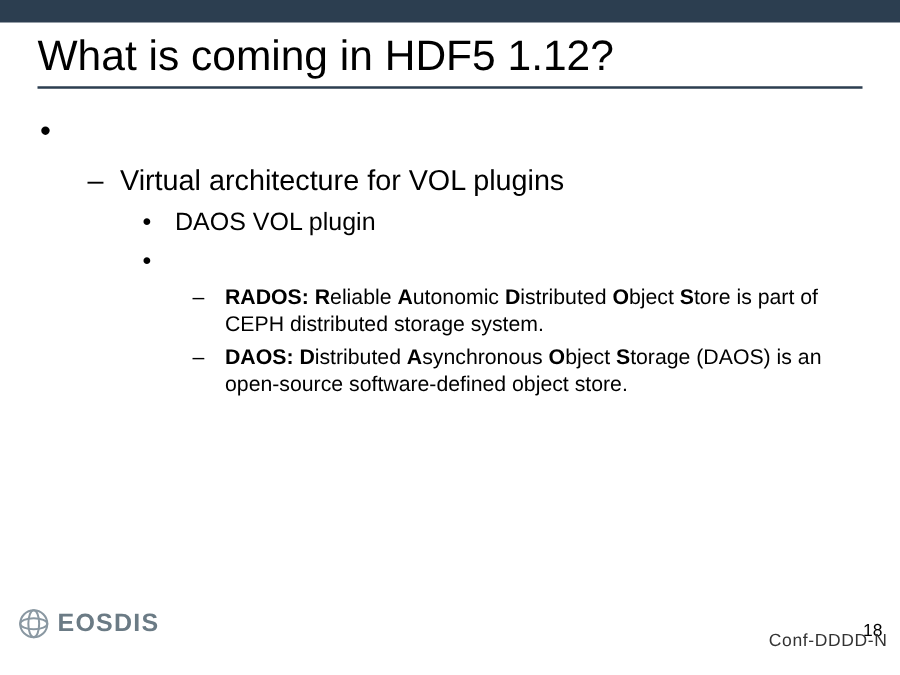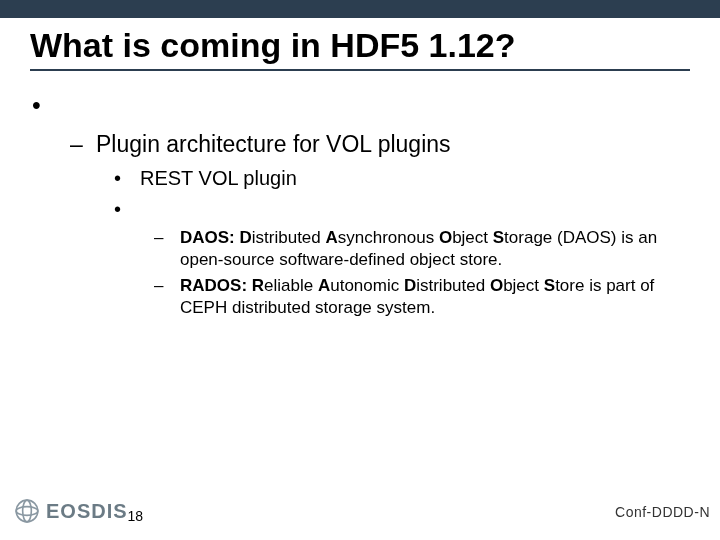--- a/index.html
+++ b/index.html
@@ -1,59 +1,59 @@
 <!DOCTYPE html>
 <html><head>
 <meta charset="utf-8">
 <style>
 html,body{margin:0;padding:0;width:720px;height:540px;font-family:Arial,Helvetica,sans-serif;background:#fff;color:#000;overflow:hidden}
 .topbar{height:18px;background:#2c3e50}
 .slide{padding:8px 30px 0 30px;position:relative;height:calc(540px - 18px);box-sizing:border-box}
-.title{font-size:34px;font-weight:700;margin:0 0 4px 0;letter-spacing:0}
+.title{font-size:34px;font-weight:400;margin:0 0 4px 0;letter-spacing:0}
 .hr{height:2px;background:#2c3e50;margin-bottom:18px}
 ul{margin:0;padding:0;list-style:none}
 ul.l1>li{font-size:25px;line-height:32px;margin-bottom:10px}
 ul.l1>li::before{content:"•";display:inline-block;width:28px;margin-left:2px}
 ul.l2{margin-left:40px;margin-top:8px}
 ul.l2>li{font-size:23px;line-height:30px;margin-bottom:8px}
 ul.l2>li::before{content:"–";display:inline-block;width:26px}
 ul.l3{margin-left:44px;margin-top:6px}
 ul.l3>li{font-size:20px;line-height:27px;margin-bottom:4px}
 ul.l3>li::before{content:"•";display:inline-block;width:26px}
 ul.l4{margin-left:40px;margin-top:4px}
 ul.l4>li{font-size:17px;line-height:22px;margin-bottom:4px;padding-left:26px;text-indent:-26px}
 ul.l4>li::before{content:"–";display:inline-block;width:26px;text-indent:0}
 .bold-run{font-weight:700}
-.footer{position:absolute;bottom:16px;left:0;right:0;padding:0 14px;display:flex;justify-content:flex-start;align-items:flex-end}
+.footer{position:absolute;bottom:28px;left:0;right:0;padding:0 14px;display:flex;justify-content:space-between;align-items:flex-end}
 .logo{display:flex;align-items:center;gap:6px;color:#6b7b85;font-weight:600;font-size:20px;letter-spacing:1px}
 .logo svg{width:26px;height:26px}
 .page{font-size:14px}
 .confid{position:absolute;bottom:20px;right:10px;font-size:14px;letter-spacing:.5px;color:#333}
 .li-body{display:inline-block;vertical-align:top;text-indent:0}
 .l1 .li-body{width:calc(100% - 34px)}
 .l4 .li-body{width:calc(100% - 26px)}
 </style>
 </head>
 <body>
 
 <div class="topbar"></div>
 <div class="slide">
   <h1 class="title">What is coming in HDF5 1.12?</h1>
   <div class="hr"></div>
 
   <ul class="l1">
     <li>
       <ul class="l2">
-        <li><span>Plugin architecture for VOL plugins</span>
+        <li><span>Virtual architecture for VOL plugins</span>
           <ul class="l3">
-            <li><span>REST VOL plugin</span></li>
+            <li><span>DAOS VOL plugin</span></li>
             <li>
               <ul class="l4">
+                <li><span class="li-body"><span class="bold-run">RADOS: R</span><span>eliable </span><span class="bold-run">A</span><span>utonomic </span><span class="bold-run">D</span><span>istributed </span><span class="bold-run">O</span><span>bject </span><span class="bold-run">S</span><span>tore is part of CEPH distributed storage system.</span></span></li>
                 <li><span class="li-body"><span class="bold-run">DAOS: D</span><span>istributed </span><span class="bold-run">A</span><span>synchronous </span><span class="bold-run">O</span><span>bject </span><span class="bold-run">S</span><span>torage (DAOS) is an open-source software-defined object store.</span></span></li>
-                <li><span class="li-body"><span class="bold-run">RADOS: R</span><span>eliable </span><span class="bold-run">A</span><span>utonomic </span><span class="bold-run">D</span><span>istributed </span><span class="bold-run">O</span><span>bject </span><span class="bold-run">S</span><span>tore is part of CEPH distributed storage system.</span></span></li>
               </ul>
             </li>
           </ul>
         </li>
       </ul>
     </li>
   </ul>
 
   <div class="footer">
     <div class="logo">

